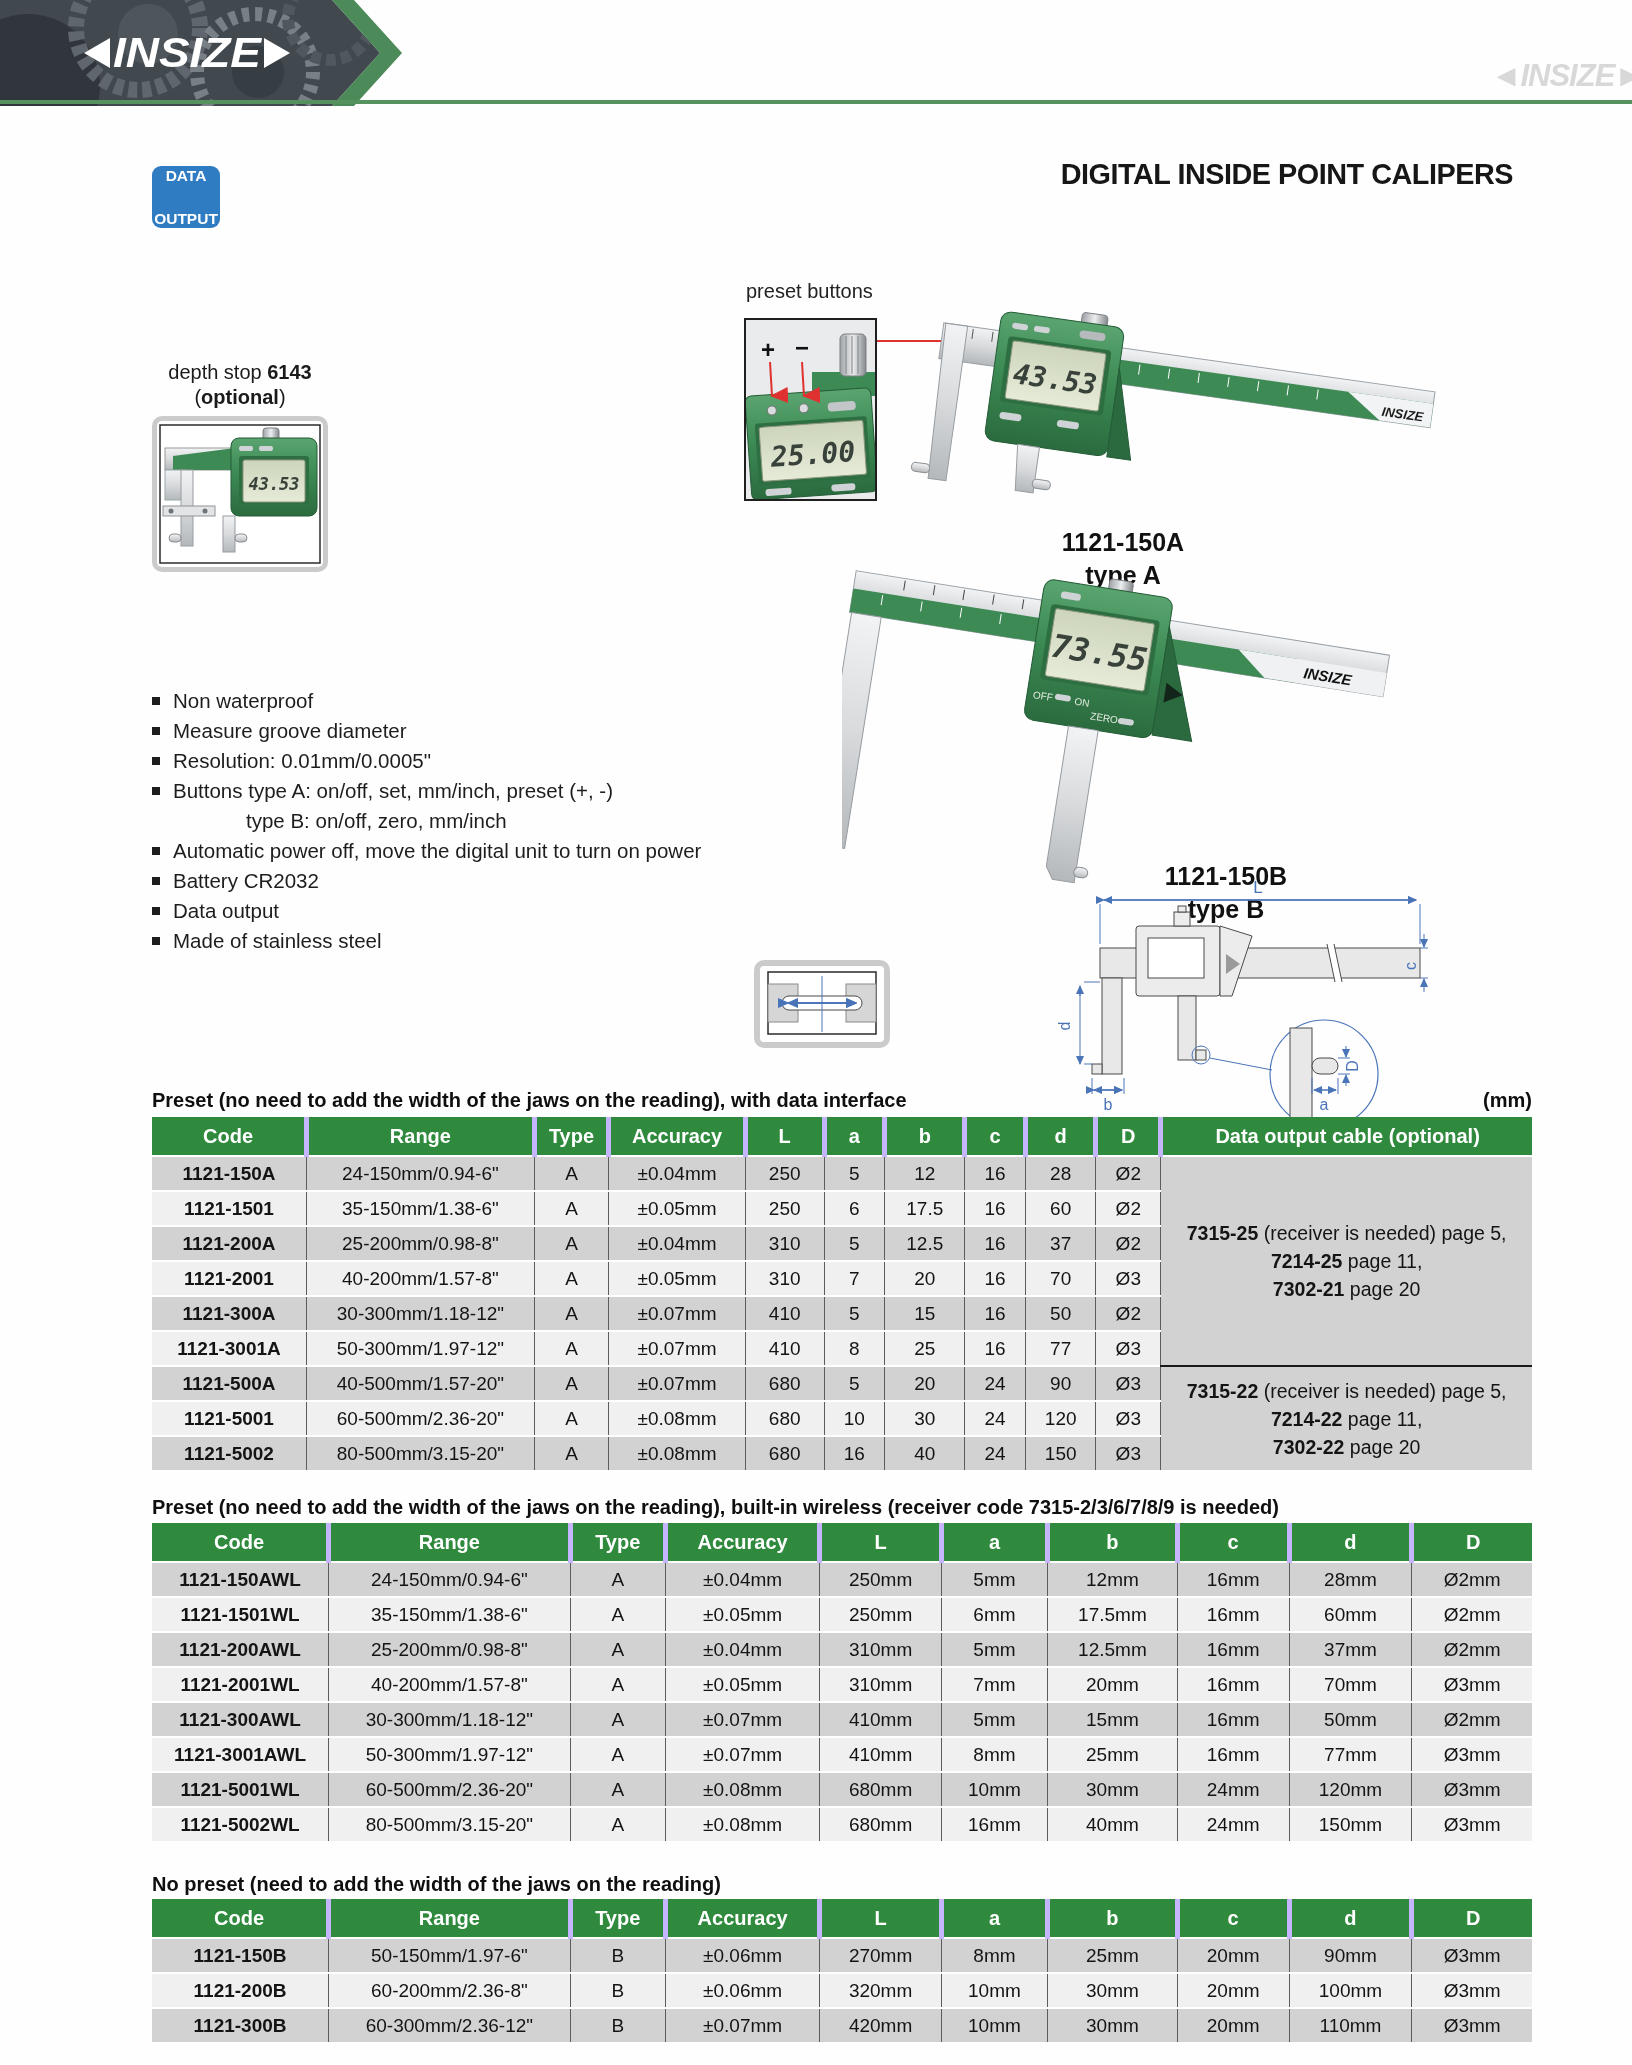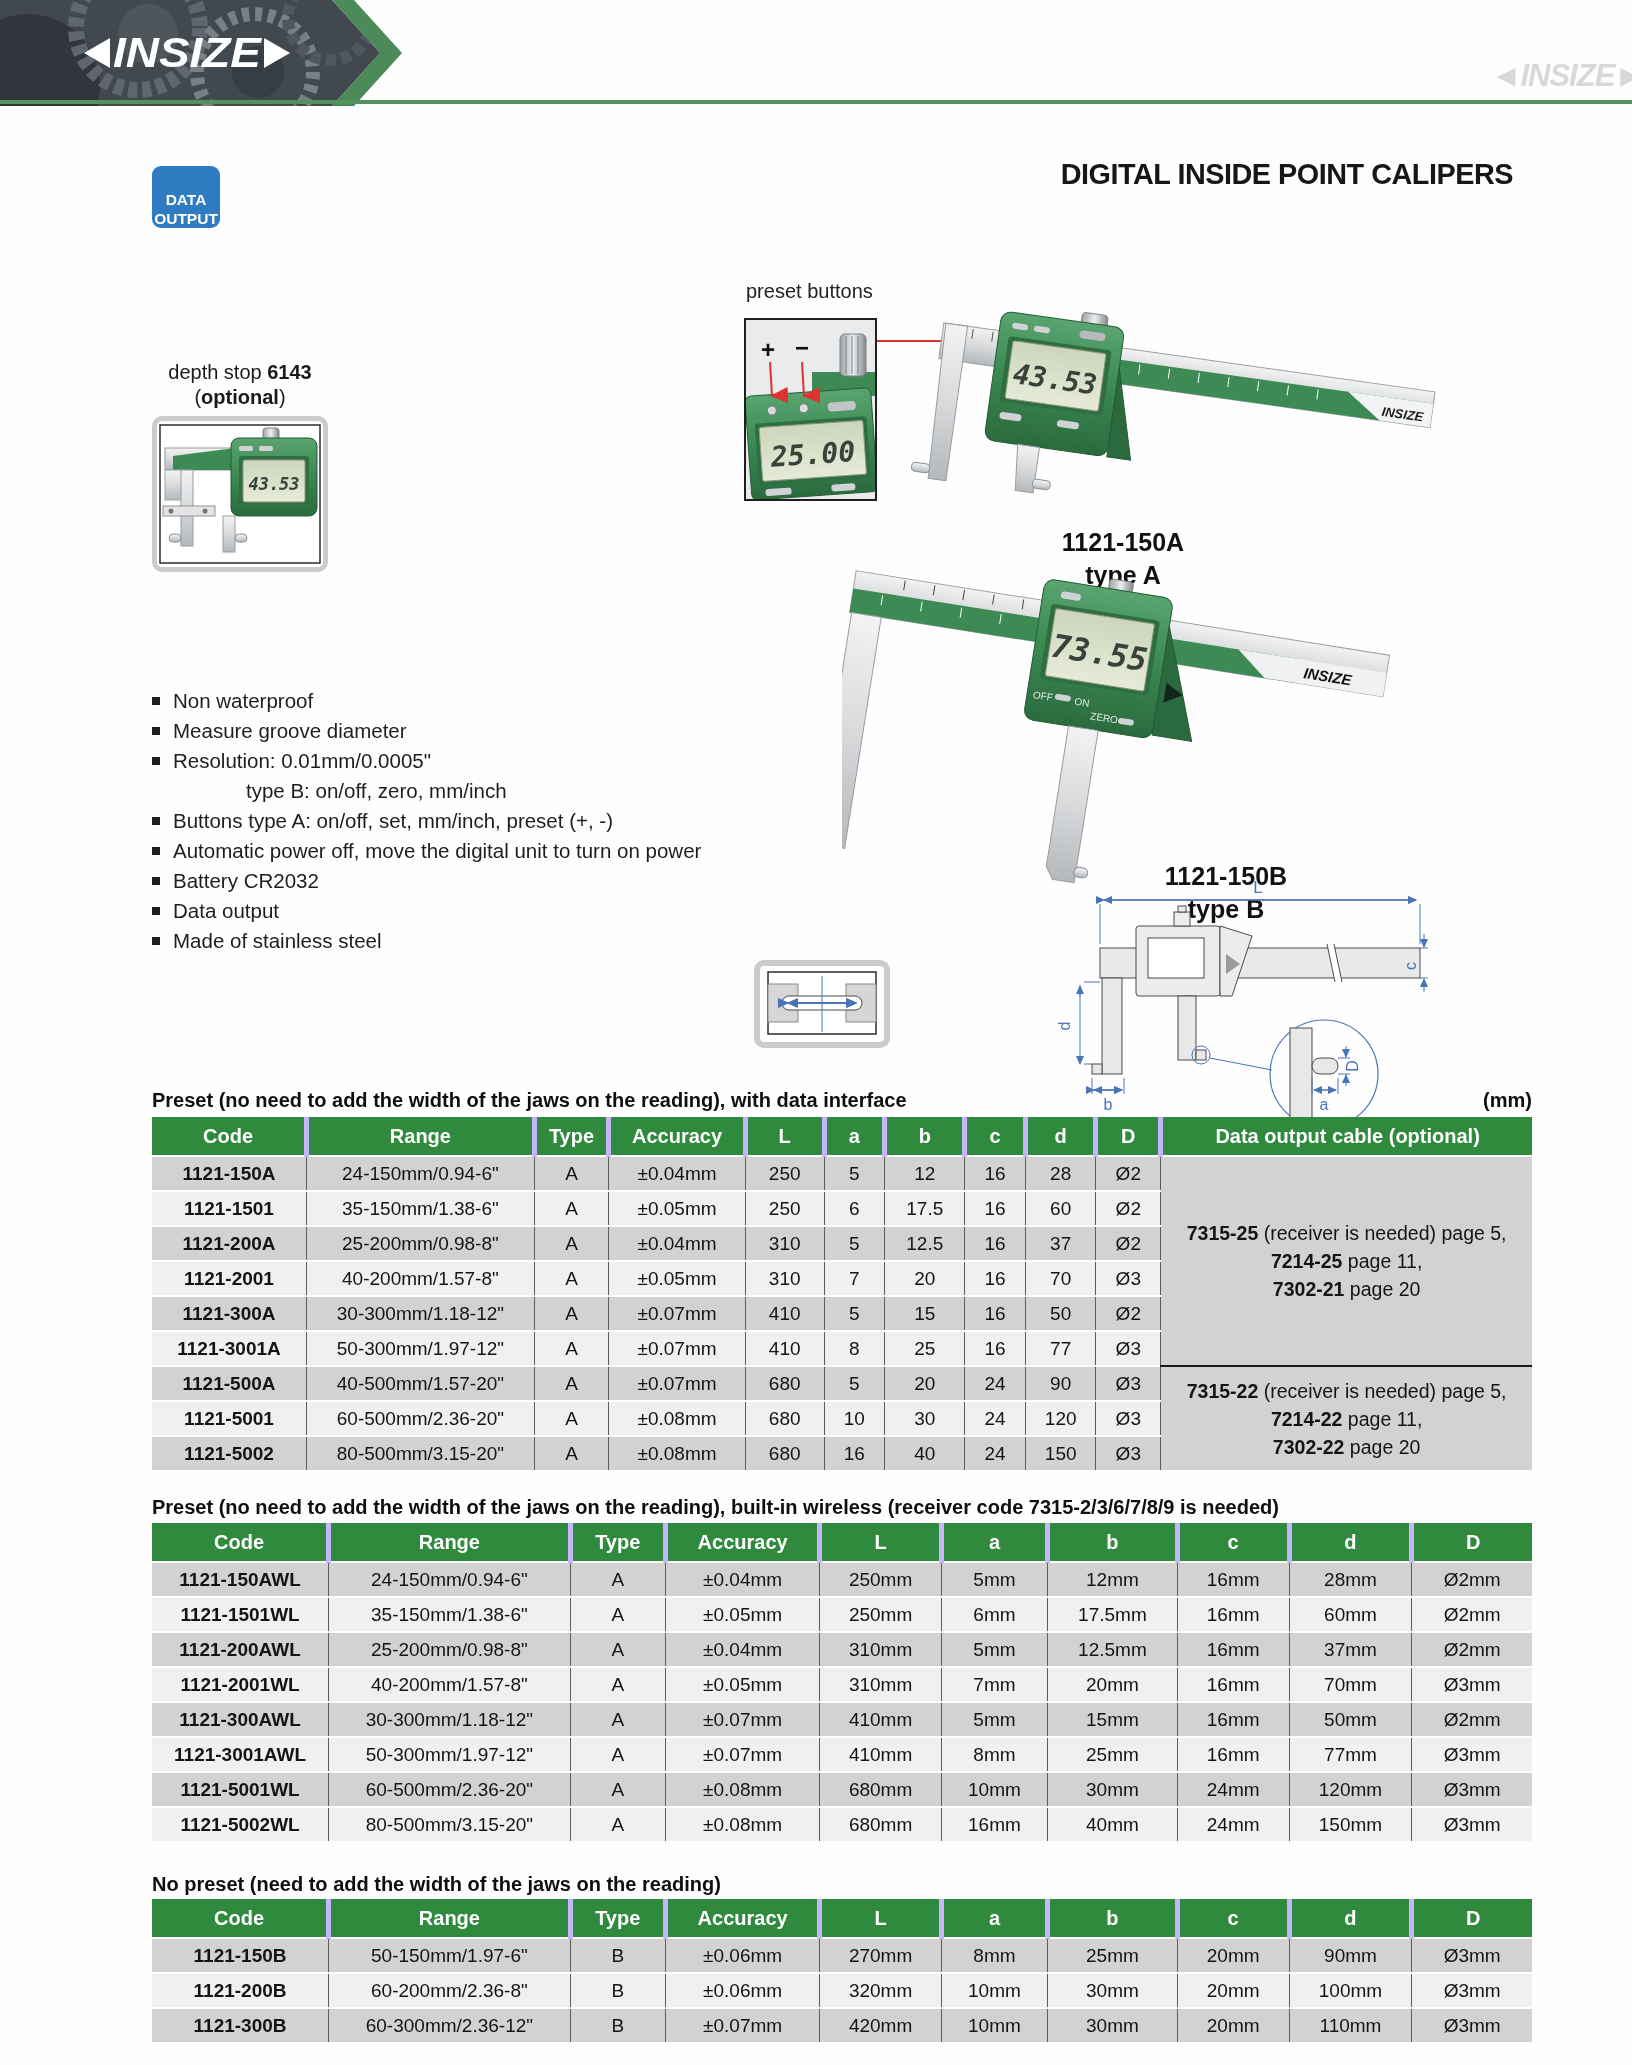--- a/index.html
+++ b/index.html
@@ -5,21 +5,21 @@
   html,body{margin:0;padding:0;background:#fff;}
   .page{position:relative;width:1632px;height:2065px;background:#fefefe;overflow:hidden;
         font-family:"Liberation Sans", sans-serif;color:#1a1a1a;}
   .abs{position:absolute;}
   
   .green-rule{position:absolute;left:0;top:100px;width:1632px;height:4px;background:var(--green_line,#569260);}
   .watermark{position:absolute;top:58px;right:-12px;font-style:italic;font-weight:bold;font-size:31px;
              color:#d8d8d8;letter-spacing:-1px;white-space:nowrap;}
   .data-output{position:absolute;left:152px;top:166px;width:68px;height:62px;background:var(--badge_blue,#2f7cc2);
                border-radius:9px;color:#fff;font-weight:bold;font-size:15.5px;text-align:center;
-               display:flex;flex-direction:column;justify-content:flex-end;line-height:19px;}
+               display:flex;flex-direction:column;justify-content:space-between;line-height:19px;}
   .page-title{position:absolute;right:119px;top:157px;width:760px;text-align:right;font-size:30px;font-weight:bold;
               color:#161616;letter-spacing:-0.5px;transform:scaleX(0.96);transform-origin:right center;}
   
   .depth-caption{position:absolute;left:128px;top:360px;width:224px;text-align:center;font-size:20px;line-height:25px;}
   .depth-frame{position:absolute;left:152px;top:416px;width:176px;height:156px;border:5px solid #cbcbcb;
                border-radius:10px;background:#fff;box-sizing:border-box;}
   .preset-label{position:absolute;left:746px;top:280px;font-size:20px;color:#222;}
   .inset{position:absolute;left:744px;top:318px;width:133px;height:183px;border:2px solid #1f1f1f;
          box-sizing:border-box;background:#fff;}
   .red-line{position:absolute;left:877px;top:340px;width:124px;height:2px;background:var(--red,#e03131);}
@@ -263,26 +263,26 @@
         <span>Non waterproof</span>
       </div>
       <div class="feature-line">
         <span class="sq"></span>
         <span>Measure groove diameter</span>
       </div>
       <div class="feature-line">
         <span class="sq"></span>
         <span>Resolution: 0.01mm/0.0005"</span>
       </div>
-      <div class="feature-line ind1">
-        <span>type B: on/off, zero, mm/inch</span>
-      </div>
       <div class="feature-line">
         <span class="sq"></span>
         <span>Buttons type A: on/off, set, mm/inch, preset (+, -)</span>
+      </div>
+      <div class="feature-line ind1">
+        <span>type B: on/off, zero, mm/inch</span>
       </div>
       <div class="feature-line">
         <span class="sq"></span>
         <span>Automatic power off, move the digital unit to turn on power</span>
       </div>
       <div class="feature-line">
         <span class="sq"></span>
         <span>Battery CR2032</span>
       </div>
       <div class="feature-line">

